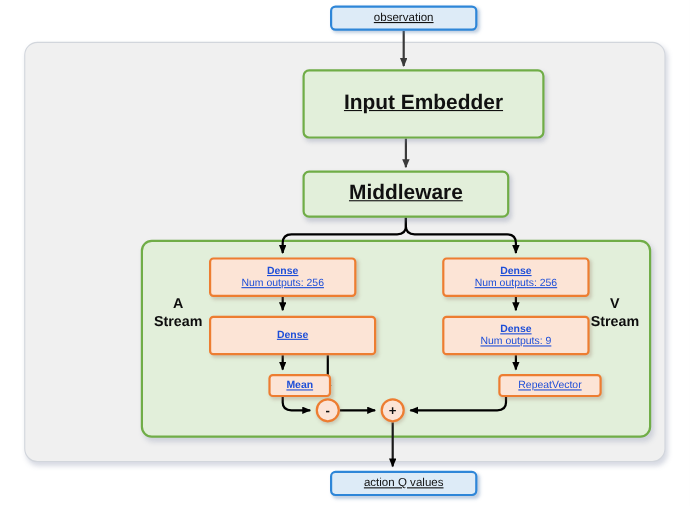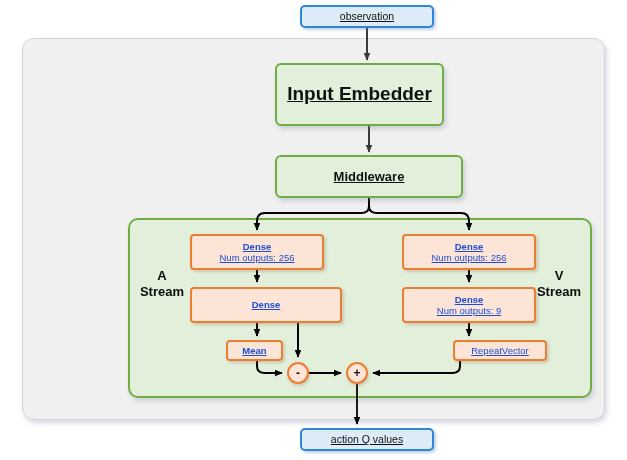--- a/index.html
+++ b/index.html
@@ -81,38 +81,38 @@
 
   #node-observation {
     left: 300px; top: 5px; width: 134px; height: 23px;
     font-size: 10.5px;
   }
   #node-action-q {
     left: 300px; top: 428px; width: 134px; height: 23px;
     font-size: 10.5px;
   }
   #node-input-embedder {
-    left: 275px; top: 63px; width: 169px; height: 63px;
+    left: 275px; top: 63px; width: 220px; height: 63px;
     font-size: 19px;
     justify-content: center;
   }
   #node-middleware {
     left: 275px; top: 155px; width: 188px; height: 43px;
-    font-size: 13px;
+    font-size: 19px;
   }
 
   #node-dense-a1 { left: 190px; top: 234px; width: 134px; height: 36px; }
   #node-dense-a2 { left: 190px; top: 287px; width: 152px; height: 36px; }
   #node-dense-v1 { left: 402px; top: 234px; width: 134px; height: 36px; }
   #node-dense-v2 { left: 402px; top: 287px; width: 134px; height: 36px; }
   .dense-title { font-size: 9.5px; font-weight: bold; }
   .dense-sub   { font-size: 9.5px; font-weight: normal; }
 
   #node-mean {
-    left: 226px; top: 340px; width: 57px; height: 21px;
+    left: 244px; top: 340px; width: 57px; height: 21px;
     font-size: 9.5px; font-weight: bold;
   }
   #node-repeatvector {
     left: 413px; top: 340px; width: 94px; height: 21px;
     font-size: 9.5px;
     margin-left: 40px;
   }
 
   
   .op-circle {

